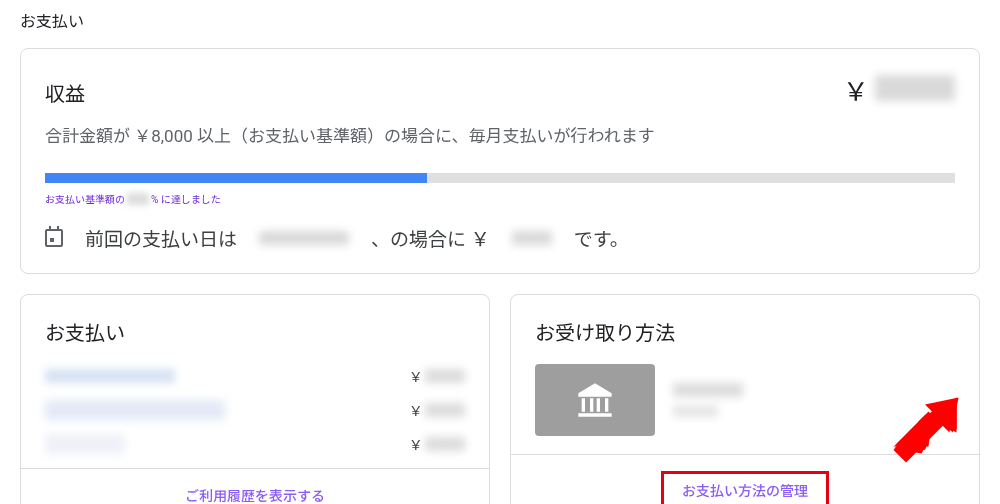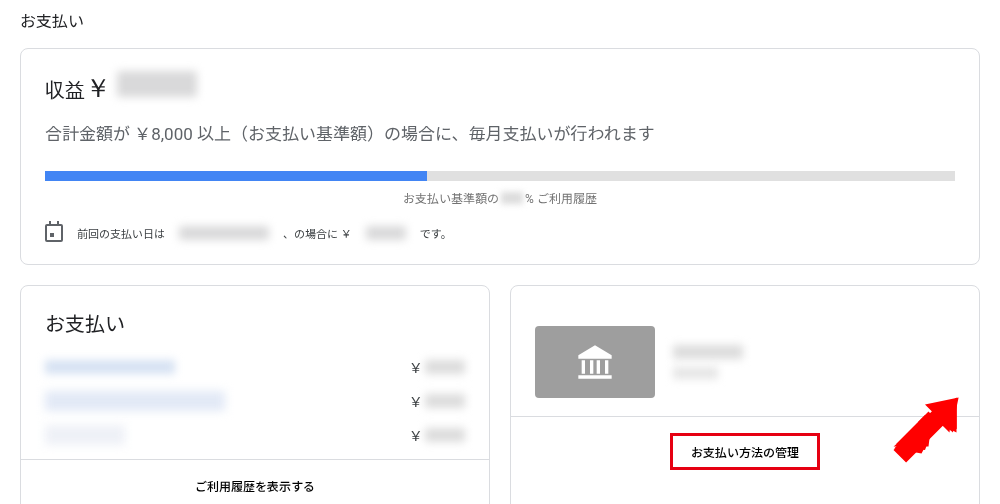--- a/index.html
+++ b/index.html
@@ -19,23 +19,22 @@
   }
   .card {
     border: 1px solid #dadce0;
     border-radius: 8px;
     padding: 22px 24px;
     background: #fff;
   }
   .earnings-card { margin-bottom: 20px; }
   .earnings-head {
     display: flex;
-    justify-content: flex-start;
+    justify-content: space-between;
     align-items: baseline;
-    font-family: Liberation Mono, monospace;
   }
   .section-title {
     font-size: 20px;
     font-weight: 400;
     color: #202124;
   }
   .amount-wrap {
     display: flex;
     align-items: baseline;
     gap: 6px;
@@ -61,36 +60,36 @@
     position: relative;
   }
   .progress-fill {
     position: absolute;
     left: 0; top: 0;
     height: 100%;
     background: #4285f4;
   }
   .progress-labels {
     display: flex;
-    justify-content: center;
-    font-size: 12px;
-    color: #737373;
+    justify-content: flex-start;
+    font-size: 10px;
+    color: #6d28d9;
     margin-top: 8px;
   }
   .progress-left {
     display: flex;
     align-items: center;
     gap: 2px;
   }
   .mini-blur { width: 22px; height: 12px; filter: blur(3px); background:#dcdcdc; display:inline-block; }
   .last-pay {
     display: flex;
     align-items: center;
-    gap: 14px;
-    font-size: 11px;
+    gap: 22px;
+    font-size: 19px;
     color: #3c4043;
     margin-top: 18px;
   }
   .last-pay .blur-date { width: 90px; height: 14px; }
   .last-pay .blur-amt  { width: 40px; height: 14px; }
   .calendar-icon {
     width: 18px; height: 18px;
     border: 2px solid #5f6368;
     border-radius: 2px;
     position: relative;
@@ -129,23 +128,23 @@
   .hist-label-blur-c { width:80px; height:20px; filter:blur(5px); background:#eef1f7; }
   .hist-amt { display:flex; align-items:center; gap:2px; }
   .hist-amt-blur { width:40px; height:14px; filter:blur(4px); background:#dcdcdc; }
   .card-footer-link {
     border-top: 1px solid #dadce0;
     margin: 10px -24px 0 -24px;
     padding: 16px 0;
     text-align: center;
   }
   .card-footer-link a {
-    color: #000000;
+    color: #8b5cf6;
     text-decoration: none;
-    font-size: 12px;
+    font-size: 14px;
     font-weight: 500;
   }
   .payment-method-body {
     display:flex;
     align-items:center;
     gap: 18px;
     margin-top: 18px;
     margin-bottom: 18px;
   }
   .bank-card {
@@ -189,21 +188,21 @@
   </div>
   <div class="threshold-note">合計金額が ￥8,000 以上（お支払い基準額）の場合に、毎月支払いが行われます</div>
 
   <div class="progress-bar">
     <div class="progress-fill" style="width:42%"></div>
   </div>
   <div class="progress-labels">
     <div class="progress-left">
       <span>お支払い基準額の</span>
       <span class="mini-blur"></span>
-      <span>% ご利用履歴</span>
+      <span>% に達しました</span>
     </div>
   </div>
 
   <div class="last-pay">
     <span class="calendar-icon"></span>
     <span>前回の支払い日は</span>
     <span class="blurred-line blur-date"></span>
     <span>、の場合に ￥</span>
     <span class="blurred-line blur-amt"></span>
     <span>です。</span>
@@ -235,20 +234,21 @@
             <span class="hist-amt-blur"></span>
           </span>
       </div>
     </div>
     <div class="card-footer-link">
       <a href="#">ご利用履歴を表示する</a>
     </div>
   </div>
 
   <div class="card half-card">
+    <div class="section-title">お受け取り方法</div>
     <div class="payment-method-body">
       <div class="bank-card">
         <svg class="bank-icon" viewBox="0 0 24 24">
           <path fill="#ffffff" d="M12 2 L22 8 L22 10 L2 10 L2 8 Z M4 11 H6 V19 H4 Z M9 11 H11 V19 H9 Z M13 11 H15 V19 H13 Z M18 11 H20 V19 H18 Z M2 20 H22 V22 H2 Z"></path>
         </svg>
       </div>
       <div>
         <div class="pm-text-blur-a"></div>
         <div class="pm-text-blur-b"></div>
       </div>

